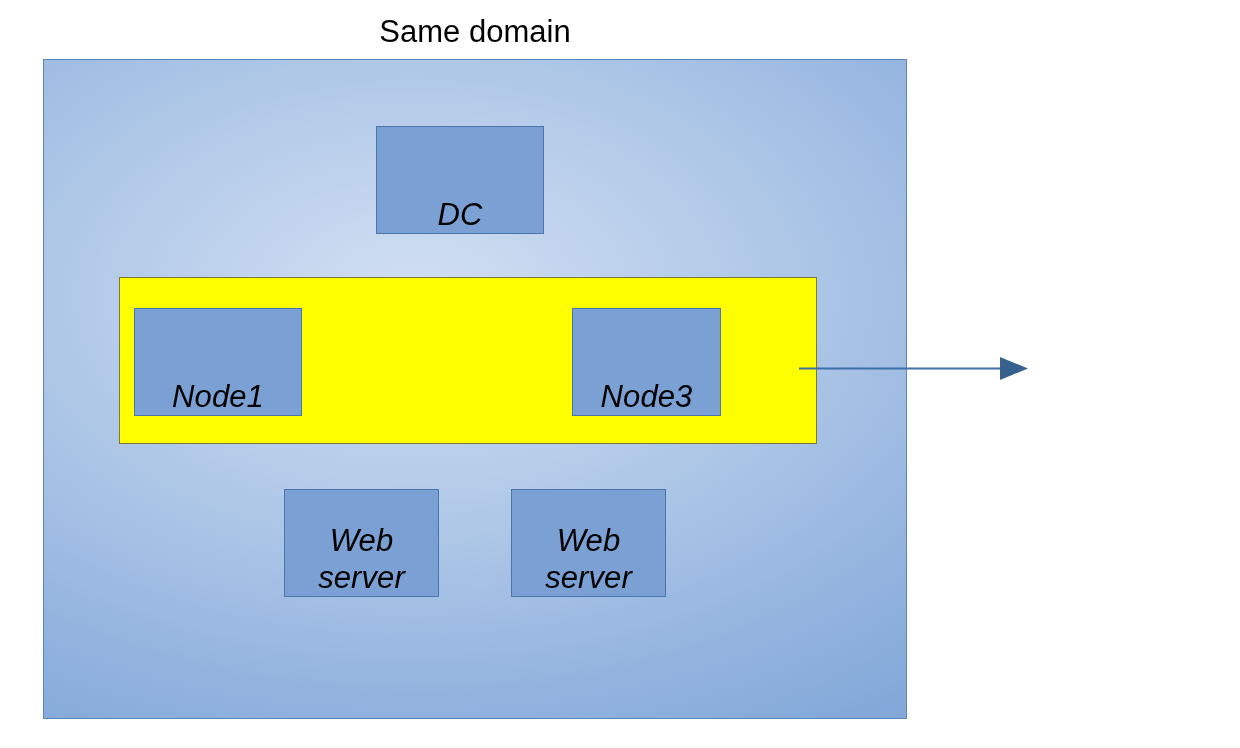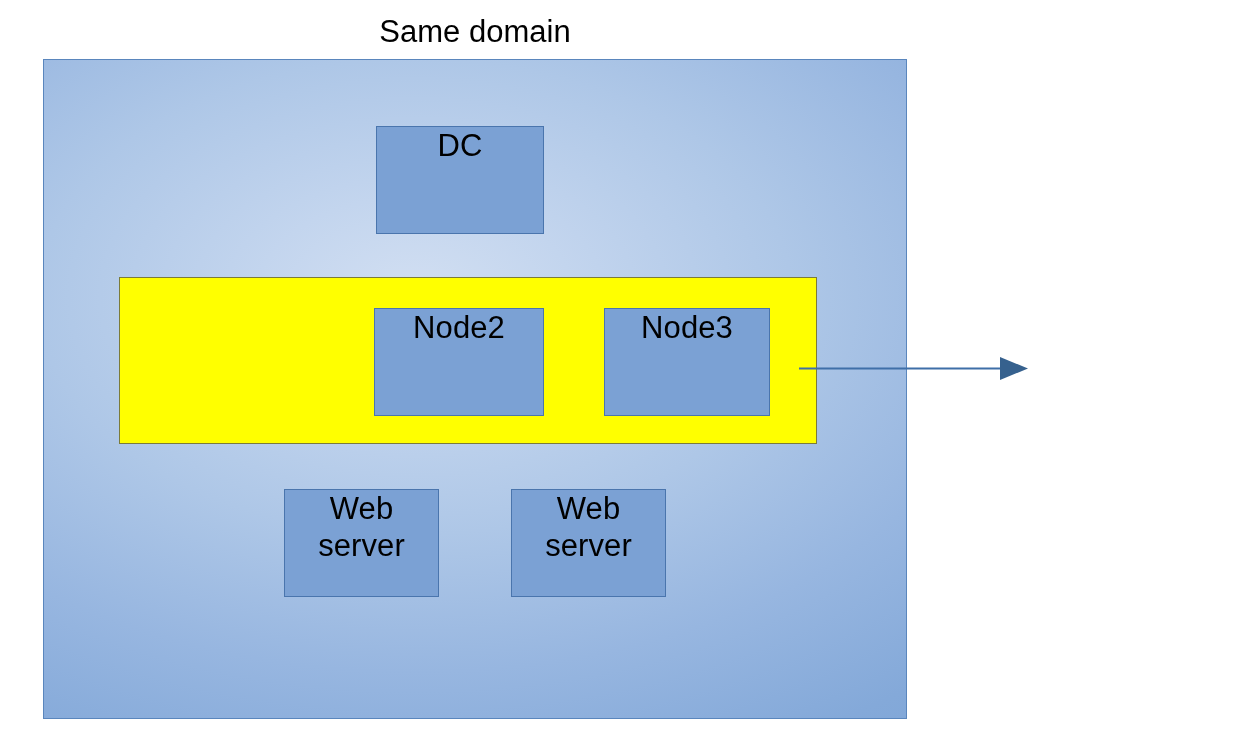--- a/index.html
+++ b/index.html
@@ -57,27 +57,28 @@
         #79a3d6 100%);
   }
 
   
   .box {
     position: absolute;
     box-sizing: border-box;
     background: #7ba1d4;
     border: 1px solid #4a75ad;
     display: flex;
-    align-items: flex-start;
+    align-items: flex-end;
     justify-content: center;
     text-align: center;
     font-size: 31px;
     line-height: 37px;
     color: #000000;
     letter-spacing: 0.1px;
+    font-style: italic;
   }
   .box .label {
     display: block;
     white-space: pre-line;
   }
 
   
   .dc-box {
     left: 360px;
     top: 126px;
@@ -92,21 +93,21 @@
     top: 277px;
     width: 698px;
     height: 167px;
     box-sizing: border-box;
     background: #ffff00;
     border: 1px solid #7b7b3a;
   }
 
   .node1-box { left: 118px; top: 308px; width: 168px; height: 108px; }
   .node2-box { left: 358px; top: 308px; width: 170px; height: 108px; }
-  .node3-box { left: 588px; top: 308px; width: 166px; height: 108px; }
+  .node3-box { left: 556px; top: 308px; width: 149px; height: 108px; }
 
   
   .web1-box { left: 268px; top: 489px; width: 155px; height: 108px; }
   .web2-box { left: 495px; top: 489px; width: 155px; height: 108px; }
 
   
   .annotation-arrow {
     position: absolute;
     left: 780px;
     top: 348px;
@@ -135,24 +136,24 @@
   <div class="diagram-title">Same domain</div>
 
   <div class="domain-box"></div>
 
   <div class="box dc-box">
     <span class="label">DC</span>
   </div>
 
   <div class="az-box"></div>
 
+  <div class="box node1-box">
+    <span class="label">Node1</span>
+  </div>
 
-  <div class="box node2-box">
-    <span class="label">Node2</span>
-  </div>
 
   <div class="box node3-box">
     <span class="label">Node3</span>
   </div>
 
   <div class="box web1-box">
     <span class="label">Web
 server</span>
   </div>
 

